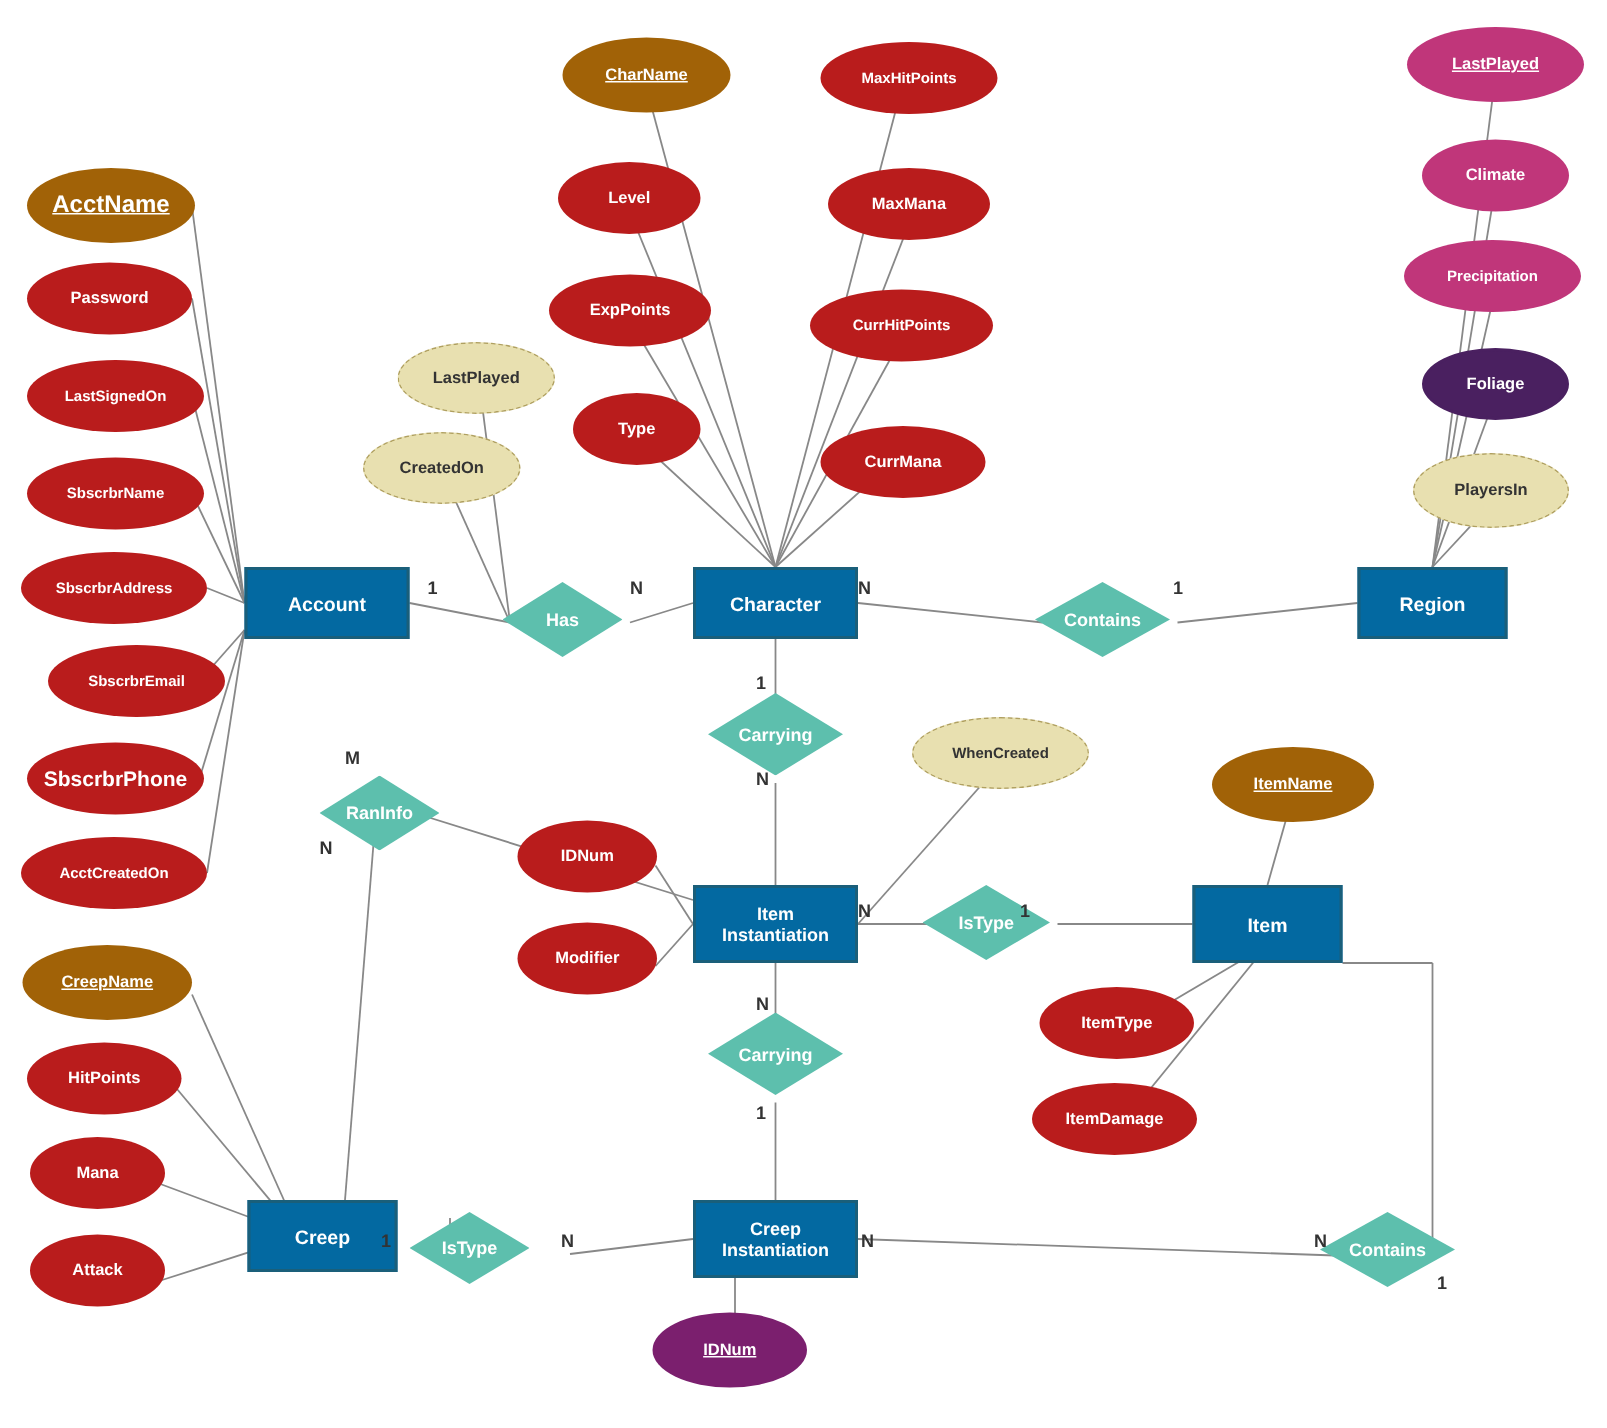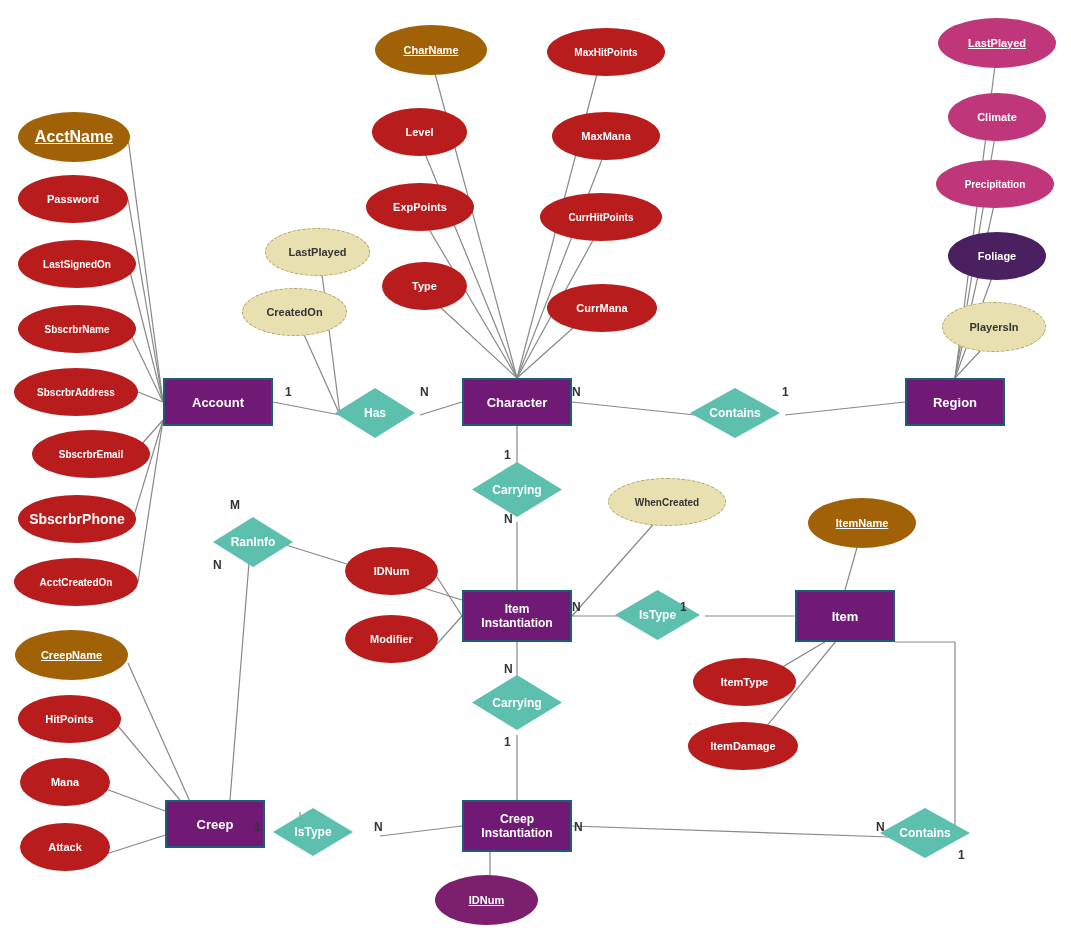--- a/index.html
+++ b/index.html
@@ -2,21 +2,21 @@
 <html><head>
   <meta charset="utf-8">
   <style>
     * { box-sizing: border-box; margin: 0; padding: 0; }
     body { background: #fff; font-family: Arial, sans-serif; overflow: auto; }
     #canvas { position: relative; width: 1071px; height: 952px; }
 
     
     .entity {
       position: absolute;
-      background: #701a75;
+      background: #0369a1;
       color: #fff;
       display: flex;
       align-items: center;
       justify-content: center;
       font-weight: bold;
       font-size: 13px;
       text-align: center;
       border: 2px solid #1a5f7a;
       z-index: 10;
     }

